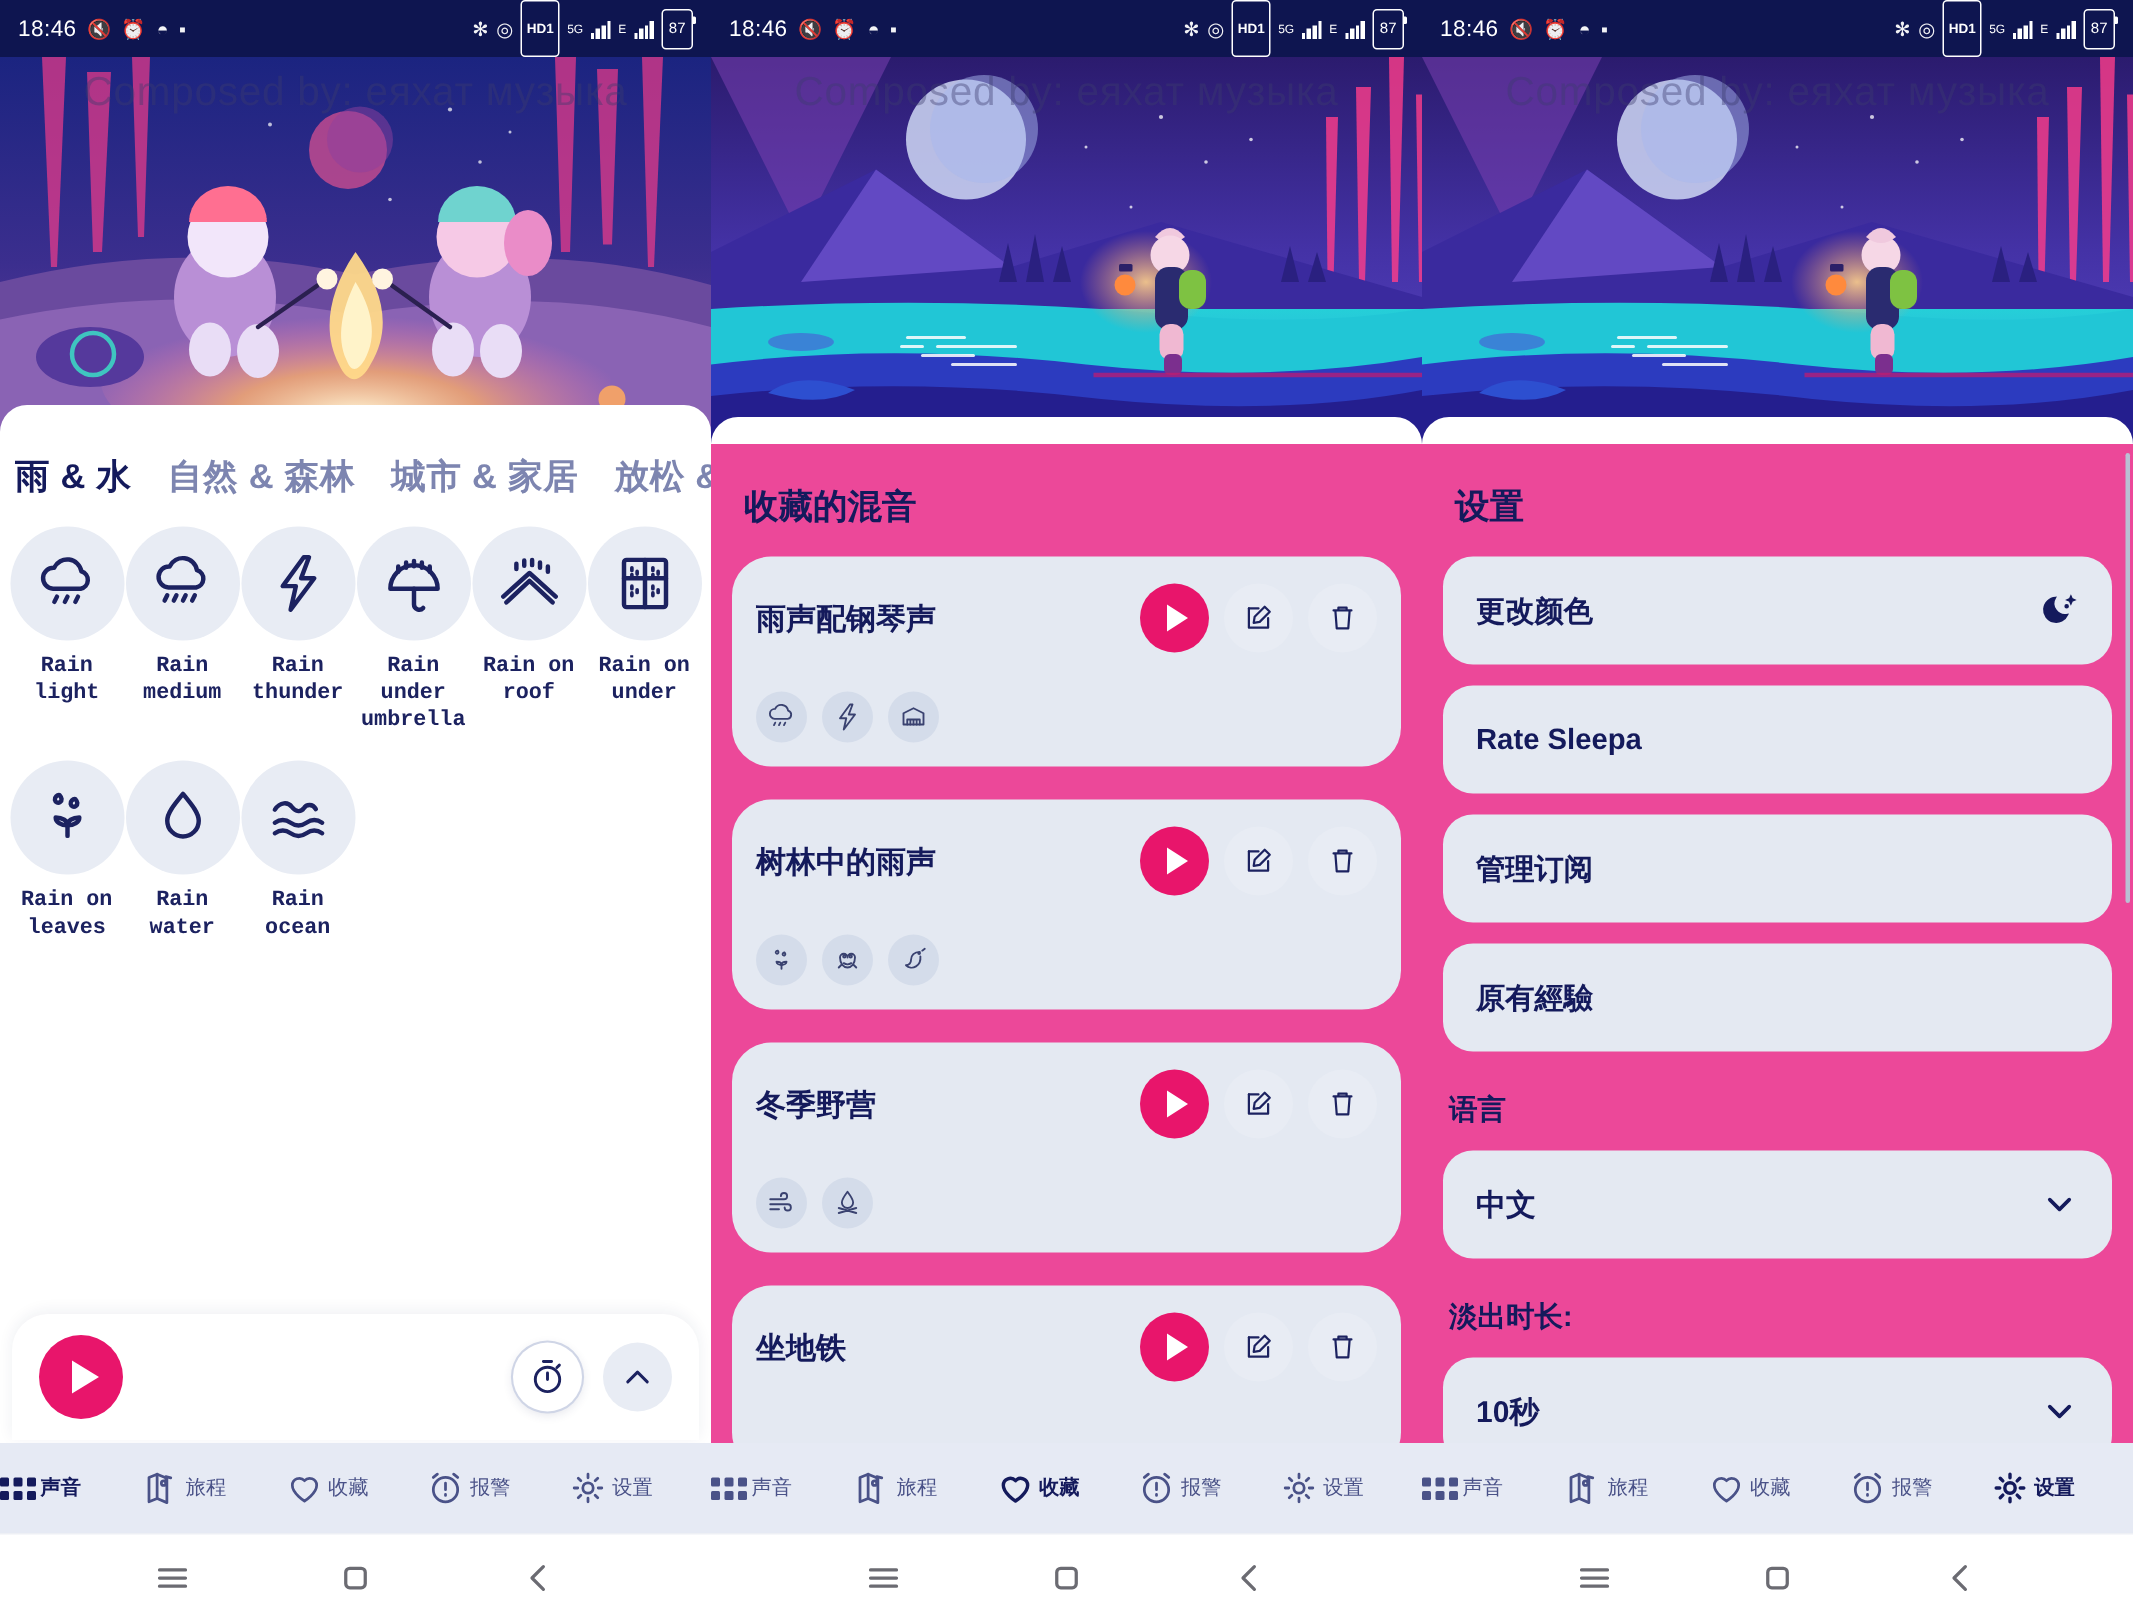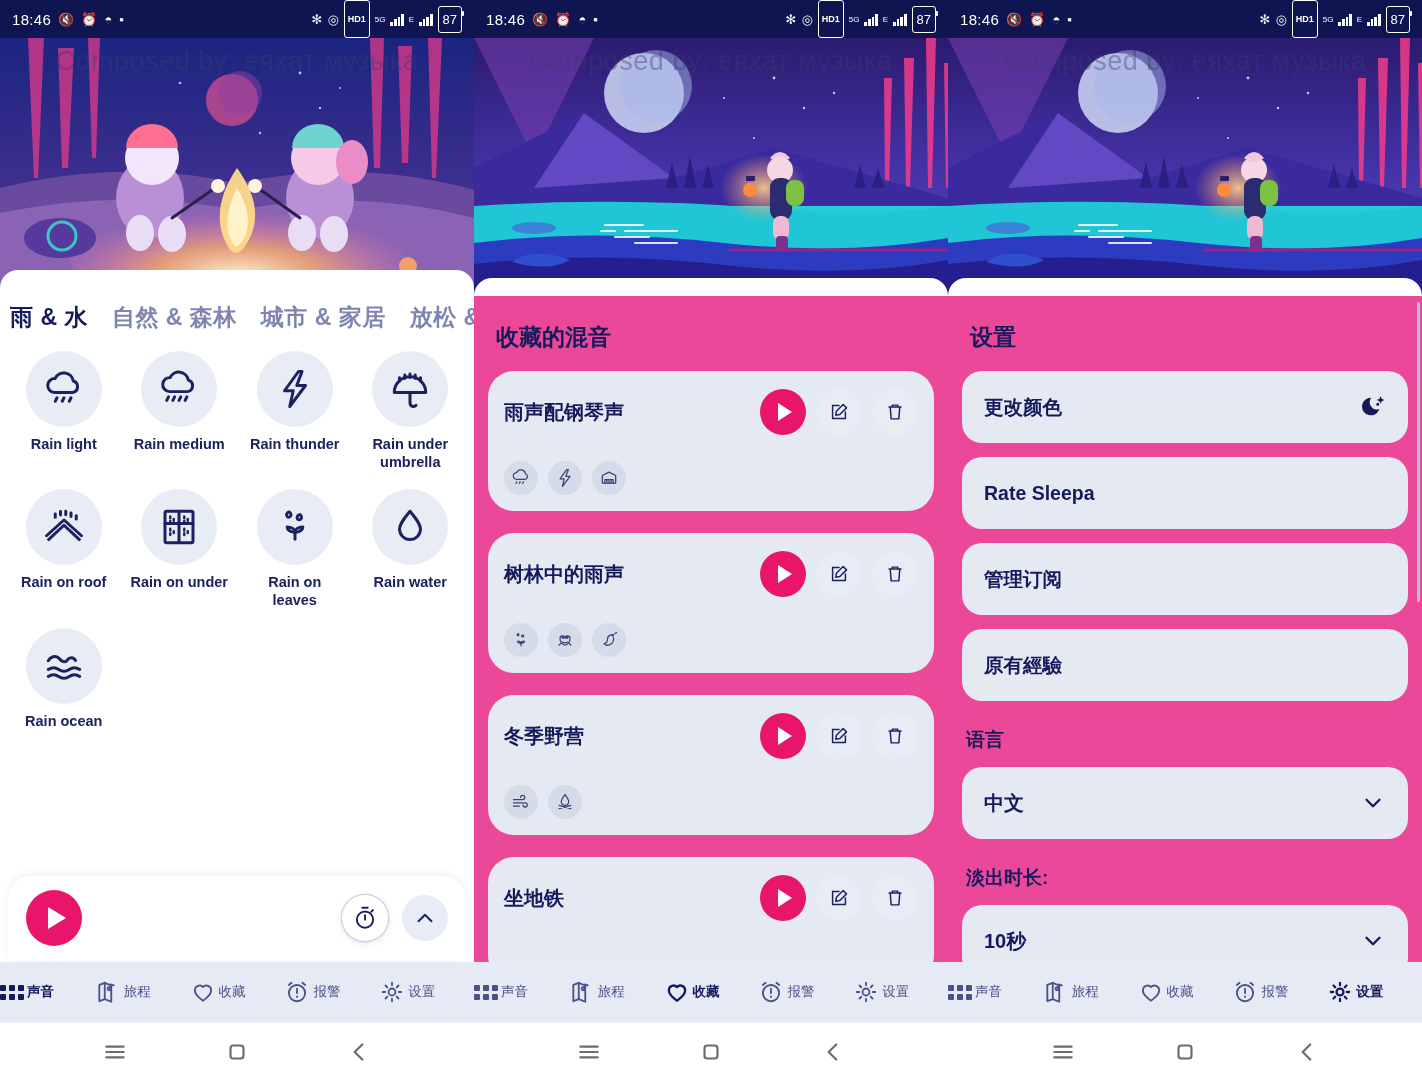--- a/index.html
+++ b/index.html
@@ -27,21 +27,21 @@
   }
   .sb-left { display: flex; align-items: center; gap: 7px; }
   .sb-right { display: flex; align-items: center; gap: 5px; }
   .sb-time { font-size: 15px; letter-spacing: .3px; }
   .sb-ic { font-size: 13px; opacity: .95; line-height: 1; }
   .sb-badge {
     border: 1.4px solid #fff; border-radius: 3px; font-size: 9px;
     padding: 12px 3px; line-height: 12px; font-weight: bold;
   }
   .sb-batt {
-    border: 1.4px solid #fff; border-radius: 3px; font-size: 13px;
+    border: 1.4px solid #fff; border-radius: 3px; font-size: 10px;
     padding: 6px 4px; line-height: 13px; position: relative;
   }
   .sb-batt:after{content:"";position:absolute;right:-3px;top:4px;width:2px;height:5px;background:#fff;border-radius:0 1px 1px 0;}
   .bars { display: inline-flex; align-items: flex-end; gap: 1px; height: 13px; }
   .bars i { width: 2.6px; background: #fff; display: block; }
   .bars i:nth-child(1){height:4px}.bars i:nth-child(2){height:6.5px}
   .bars i:nth-child(3){height:9px}.bars i:nth-child(4){height:11.5px}
   .sup { font-size: 8px; vertical-align: super; }
 
   
@@ -60,22 +60,22 @@
   
   .tabs {
     display: flex; gap: 24px; padding: 14px 10px 8px 10px;
     flex: none; white-space: nowrap; overflow: hidden;
   }
   .tab { font-size: 23px; font-weight: bold; color: #7d85b0; letter-spacing:.5px;}
   .tab.active { color: #141a5c; }
 
   
   .grid {
-    display: grid; grid-template-columns: repeat(4, 1fr);
-    row-gap: 18px; padding: 10px 6px 0 6px; flex: 1 1 auto; align-content: start;
+    display: grid; grid-template-columns: repeat(6, 1fr);
+    row-gap: 18px; padding: 10px 6px 0 6px; flex: 1 1 auto; align-content: start; font-family: Liberation Mono, monospace;
   }
   .sound { display: flex; flex-direction: column; align-items: center; }
   .sound-circ {
     width: 76px; height: 76px; border-radius: 50%; background: #e8ecf4;
     display: flex; align-items: center; justify-content: center;
   }
   .sound-circ svg { width: 42px; height: 42px; stroke: #1c2260; fill: none;
     stroke-width: 1.7; stroke-linecap: round; stroke-linejoin: round; }
   .sound-lbl {
     margin-top: 8px; font-size: 14.5px; font-weight: bold; color: #1c2260;

